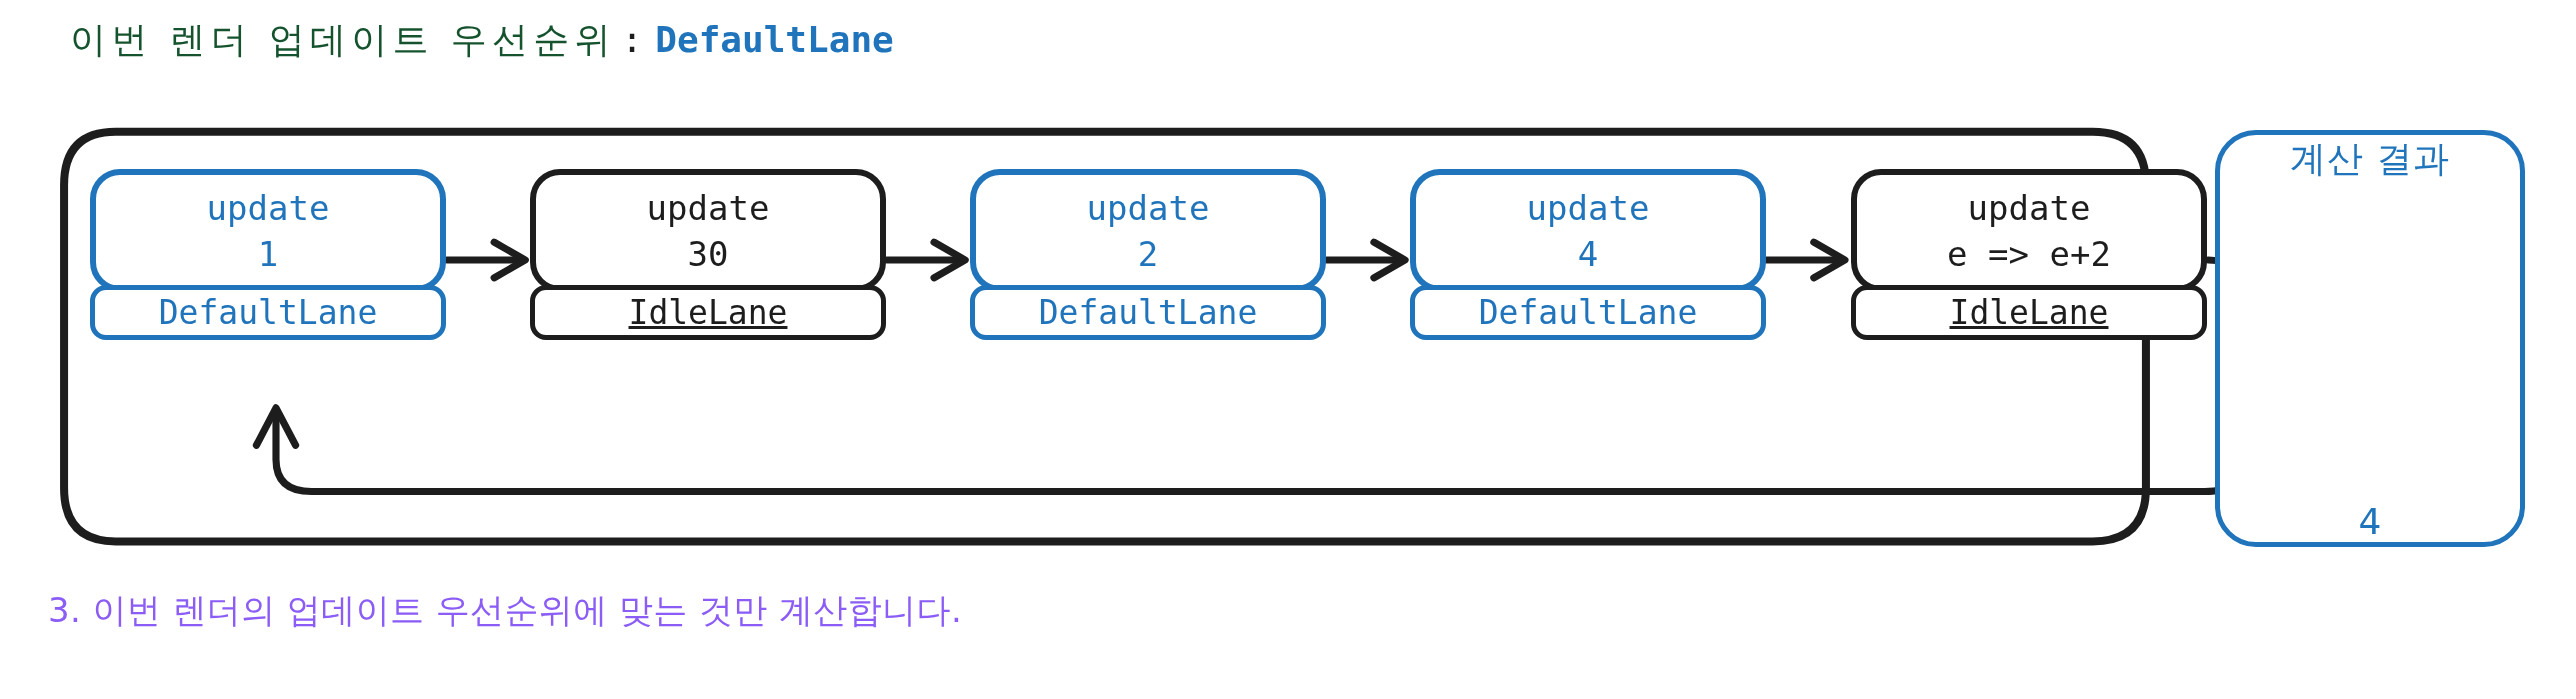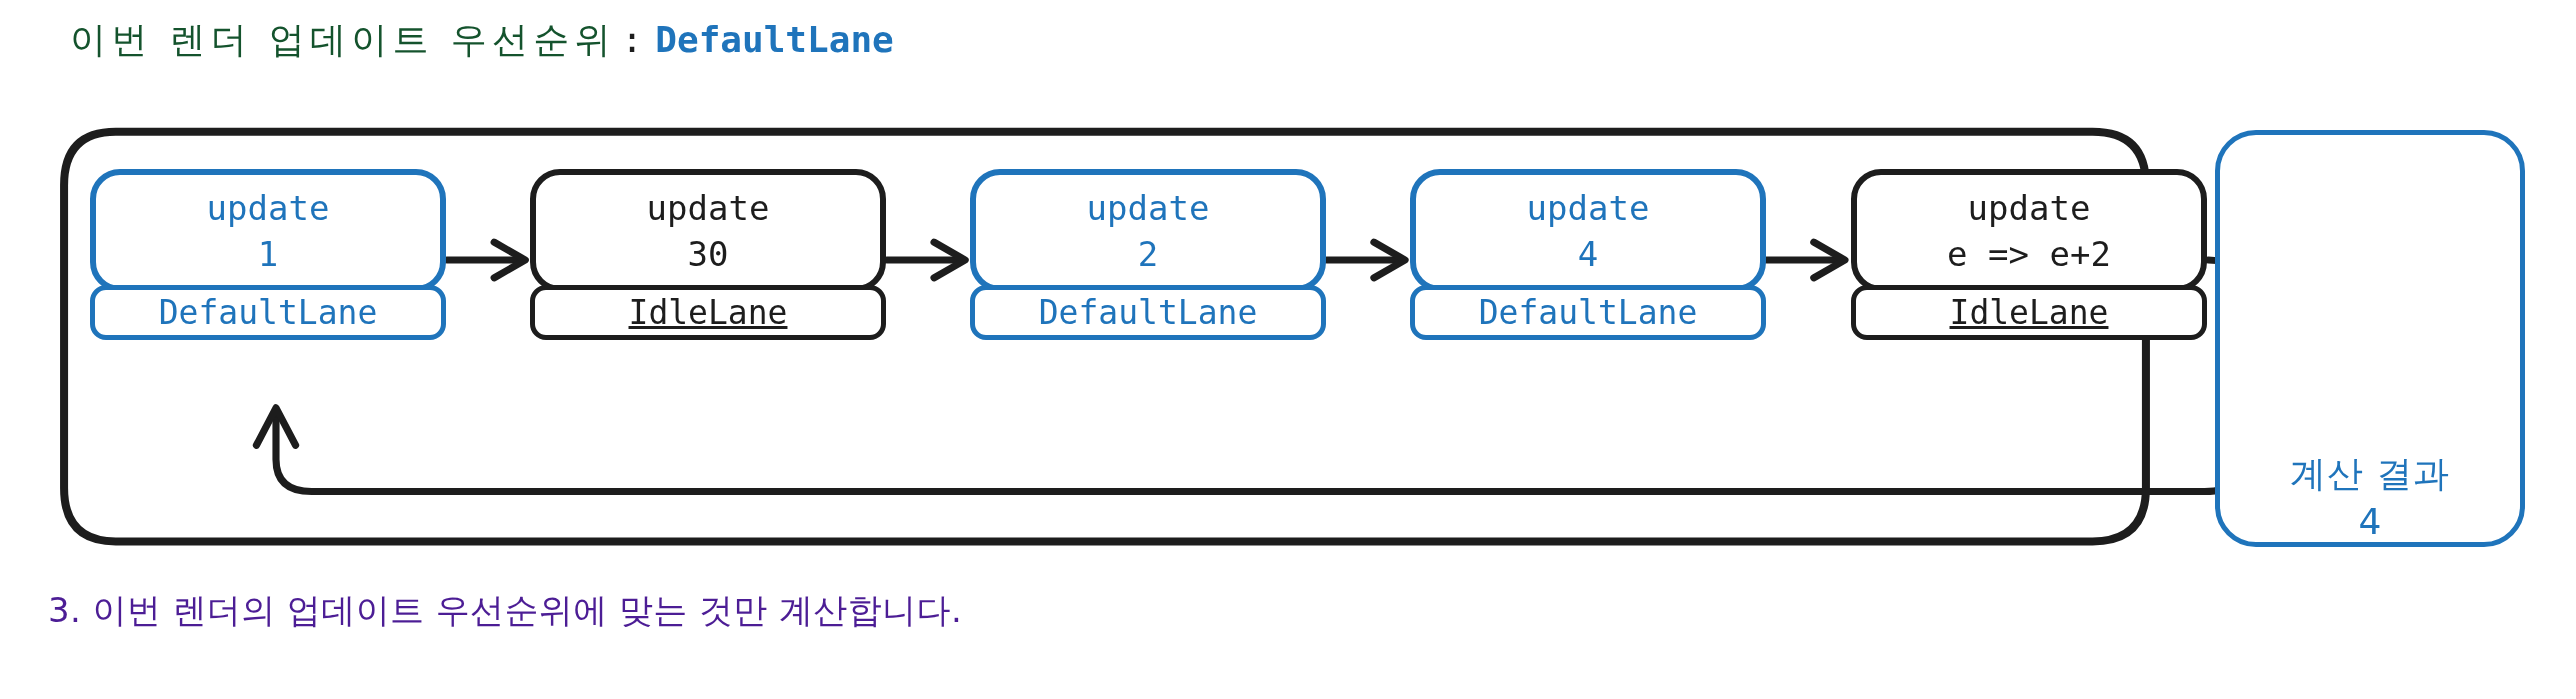--- a/index.html
+++ b/index.html
@@ -126,21 +126,21 @@
     top: 130px;
     width: 310px;
     height: 417px;
     box-sizing: border-box;
     border: 5.3px solid #1f74bb;
     border-radius: 41px;
     background: #ffffff;
     display: flex;
     flex-direction: column;
     align-items: center;
-    justify-content: flex-end;
+    justify-content: space-between;
     gap: 1.8px;
   }
   .result-card .r-label {
     font-family: "DejaVu Sans", sans-serif;
     font-size: 36px;
     color: #1f74bb;
     font-weight: 500;
     letter-spacing: 0.9px;
   }
   .result-card .r-value {
@@ -150,21 +150,21 @@
     font-weight: 500;
   }
 
   
   .caption {
     position: absolute;
     left: 48px;
     top: 588px;
     font-family: "DejaVu Sans", sans-serif;
     font-size: 34px;
-    color: #4c1d95;
+    color: #8b5cf6;
     font-weight: 500;
     letter-spacing: 0.4px;
     white-space: pre;
   }
 </style>
 </head>
 <body>
 
 <div class="title-row">
   <span class="title-ko">이번 렌더 업데이트 우선순위</span>

